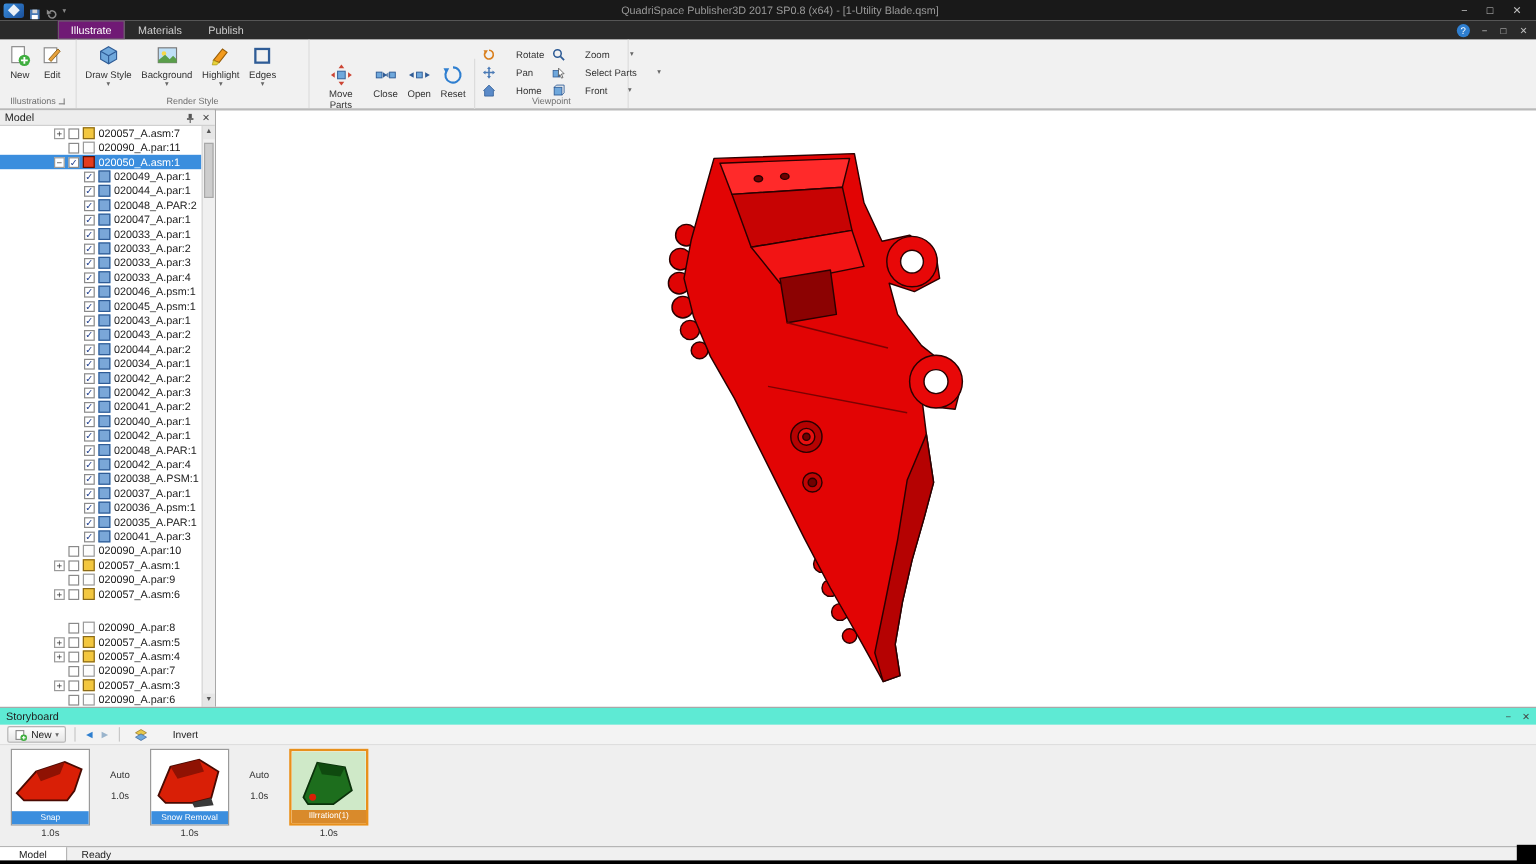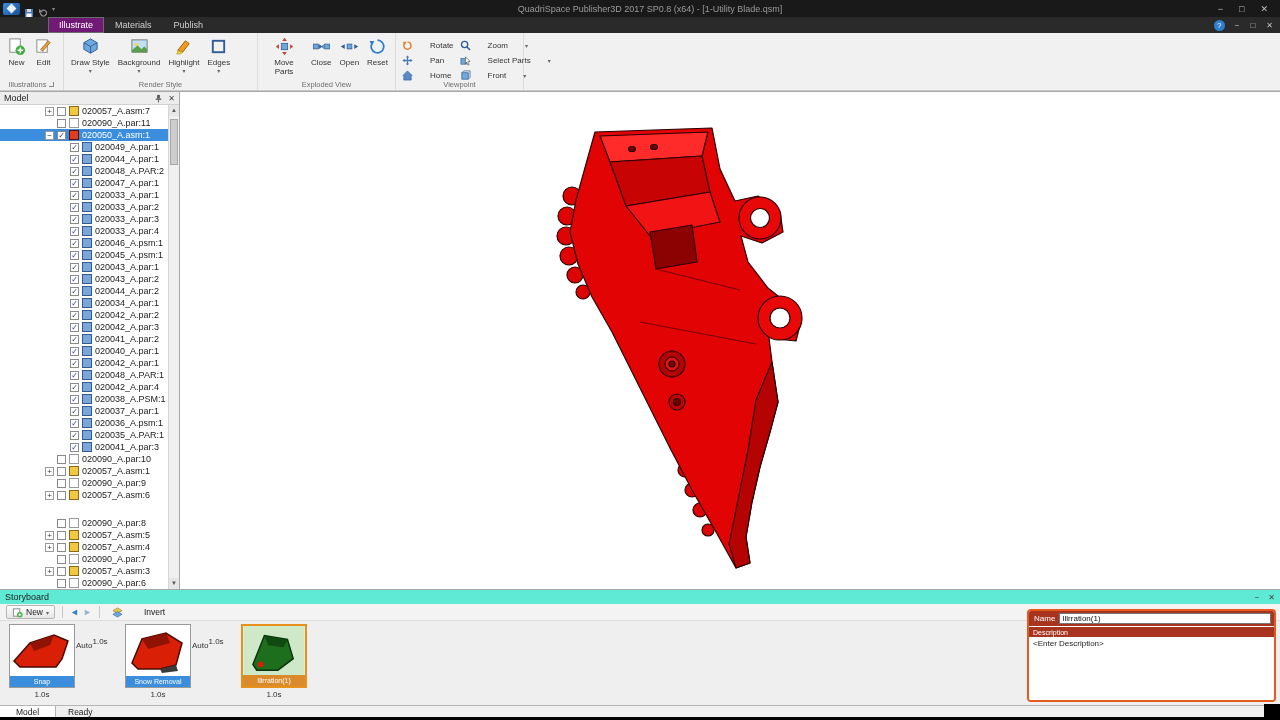--- a/index.html
+++ b/index.html
@@ -79,21 +79,21 @@
   .tbic{width:11px;height:11px;display:inline-block;}
   .sb-frames{display:flex;align-items:flex-start;padding:3px 0 0 8px;}
   .fwrap{display:flex;flex-direction:column;align-items:center;width:68px;}
   .fbox{width:66px;height:64px;border:1px solid #9a9a9a;background:#fff;display:flex;flex-direction:column;overflow:hidden;}
   .fbox.fsel{border:2px solid #e8901c;}
   .fthumb{flex:1;overflow:hidden;}
   .fthumb svg{width:100%;height:100%;display:block;}
   .flabel{height:11px;background:#3b8ede;color:#fff;font-size:7px;text-align:center;line-height:11px;white-space:nowrap;overflow:hidden;}
   .flabel.fl-sel{background:#d98a2b;}
   .fdur{font-size:8px;color:#333;margin-top:2px;}
-  .trans{width:48px;display:flex;flex-direction:row;align-items:center;font-size:8px;color:#333;}
+  .trans{width:48px;display:flex;flex-direction:column;align-items:center;font-size:8px;color:#333;}
   .tmode{margin-top:17px;}
   .tdur{margin-top:9px;}
 
   
   .props{position:absolute;right:4px;top:19px;width:249px;height:93px;border:2px solid #e55a1e;border-radius:4px;background:#fff;overflow:hidden;display:flex;flex-direction:column;}
   .prow{display:flex;align-items:center;background:#a83420;height:15px;padding:2px 3px;gap:4px;flex:none;}
   .plabel{color:#fff;font-size:8px;padding-left:2px;}
   .name-input{flex:1;height:11px;font-size:8px;font-family:"Liberation Sans",sans-serif;border:1px solid #777;background:#fff;color:#111;padding:0 2px;}
   .pdesc-bar{background:#a83420;height:10px;display:flex;align-items:center;flex:none;margin-top:1px;}
   .pdesc-label{color:#fff;font-size:7px;padding-left:4px;}
@@ -218,21 +218,21 @@
             </svg>
         </span>
         <span>Edges</span>
         <span class="dd">▾</span>
       </div>
       <div class="rg-label">
         <span>Render Style</span>
       </div>
     </div>
 
-    <div class="rgroup" style="width:138px;">
+    <div class="rgroup" style="width:138px;margin-top:16px;">
       <div class="rbtn">
         <span class="ric">
           <svg viewBox="0 0 24 24">
               <rect x="8" y="8" width="8" height="8" fill="#6fa8dc" stroke="#2f5c96"></rect>
               <polygon points="12,1 15,5 9,5" fill="#cc4433"></polygon>
               <polygon points="12,23 15,19 9,19" fill="#cc4433"></polygon>
               <polygon points="1,12 5,9 5,15" fill="#cc4433"></polygon>
               <polygon points="23,12 19,9 19,15" fill="#cc4433"></polygon>
             </svg>
         </span>
@@ -720,30 +720,20 @@
                 <polygon points="22,10 46,14 42,22 26,20" fill="#0f4a0f"></polygon>
                 <circle cx="18" cy="40" r="3" fill="#d91f06"></circle>
               </svg>
             </div>
             <div class="flabel fl-sel">Illrration(1)</div>
           </div>
           <div class="fdur">1.0s</div>
         </div>
       </div>
 
-    <div class="props">
-      <div class="prow">
-        <span class="plabel">Name</span>
-        <input class="name-input" type="text" value="Illrration(1)" style="">
-      </div>
-      <div class="pdesc-bar">
-        <span class="pdesc-label">Description</span>
-      </div>
-      <div class="pdesc-body">&lt;Enter Description&gt;</div>
-    </div>
   </div>
 
   <div class="statusbar">
     <div class="status-tab">Model</div>
     <div class="status-ready">Ready</div>
   </div>
 
   <div class="black-corner"></div>
   <div class="black-bottom"></div>
 </div>

